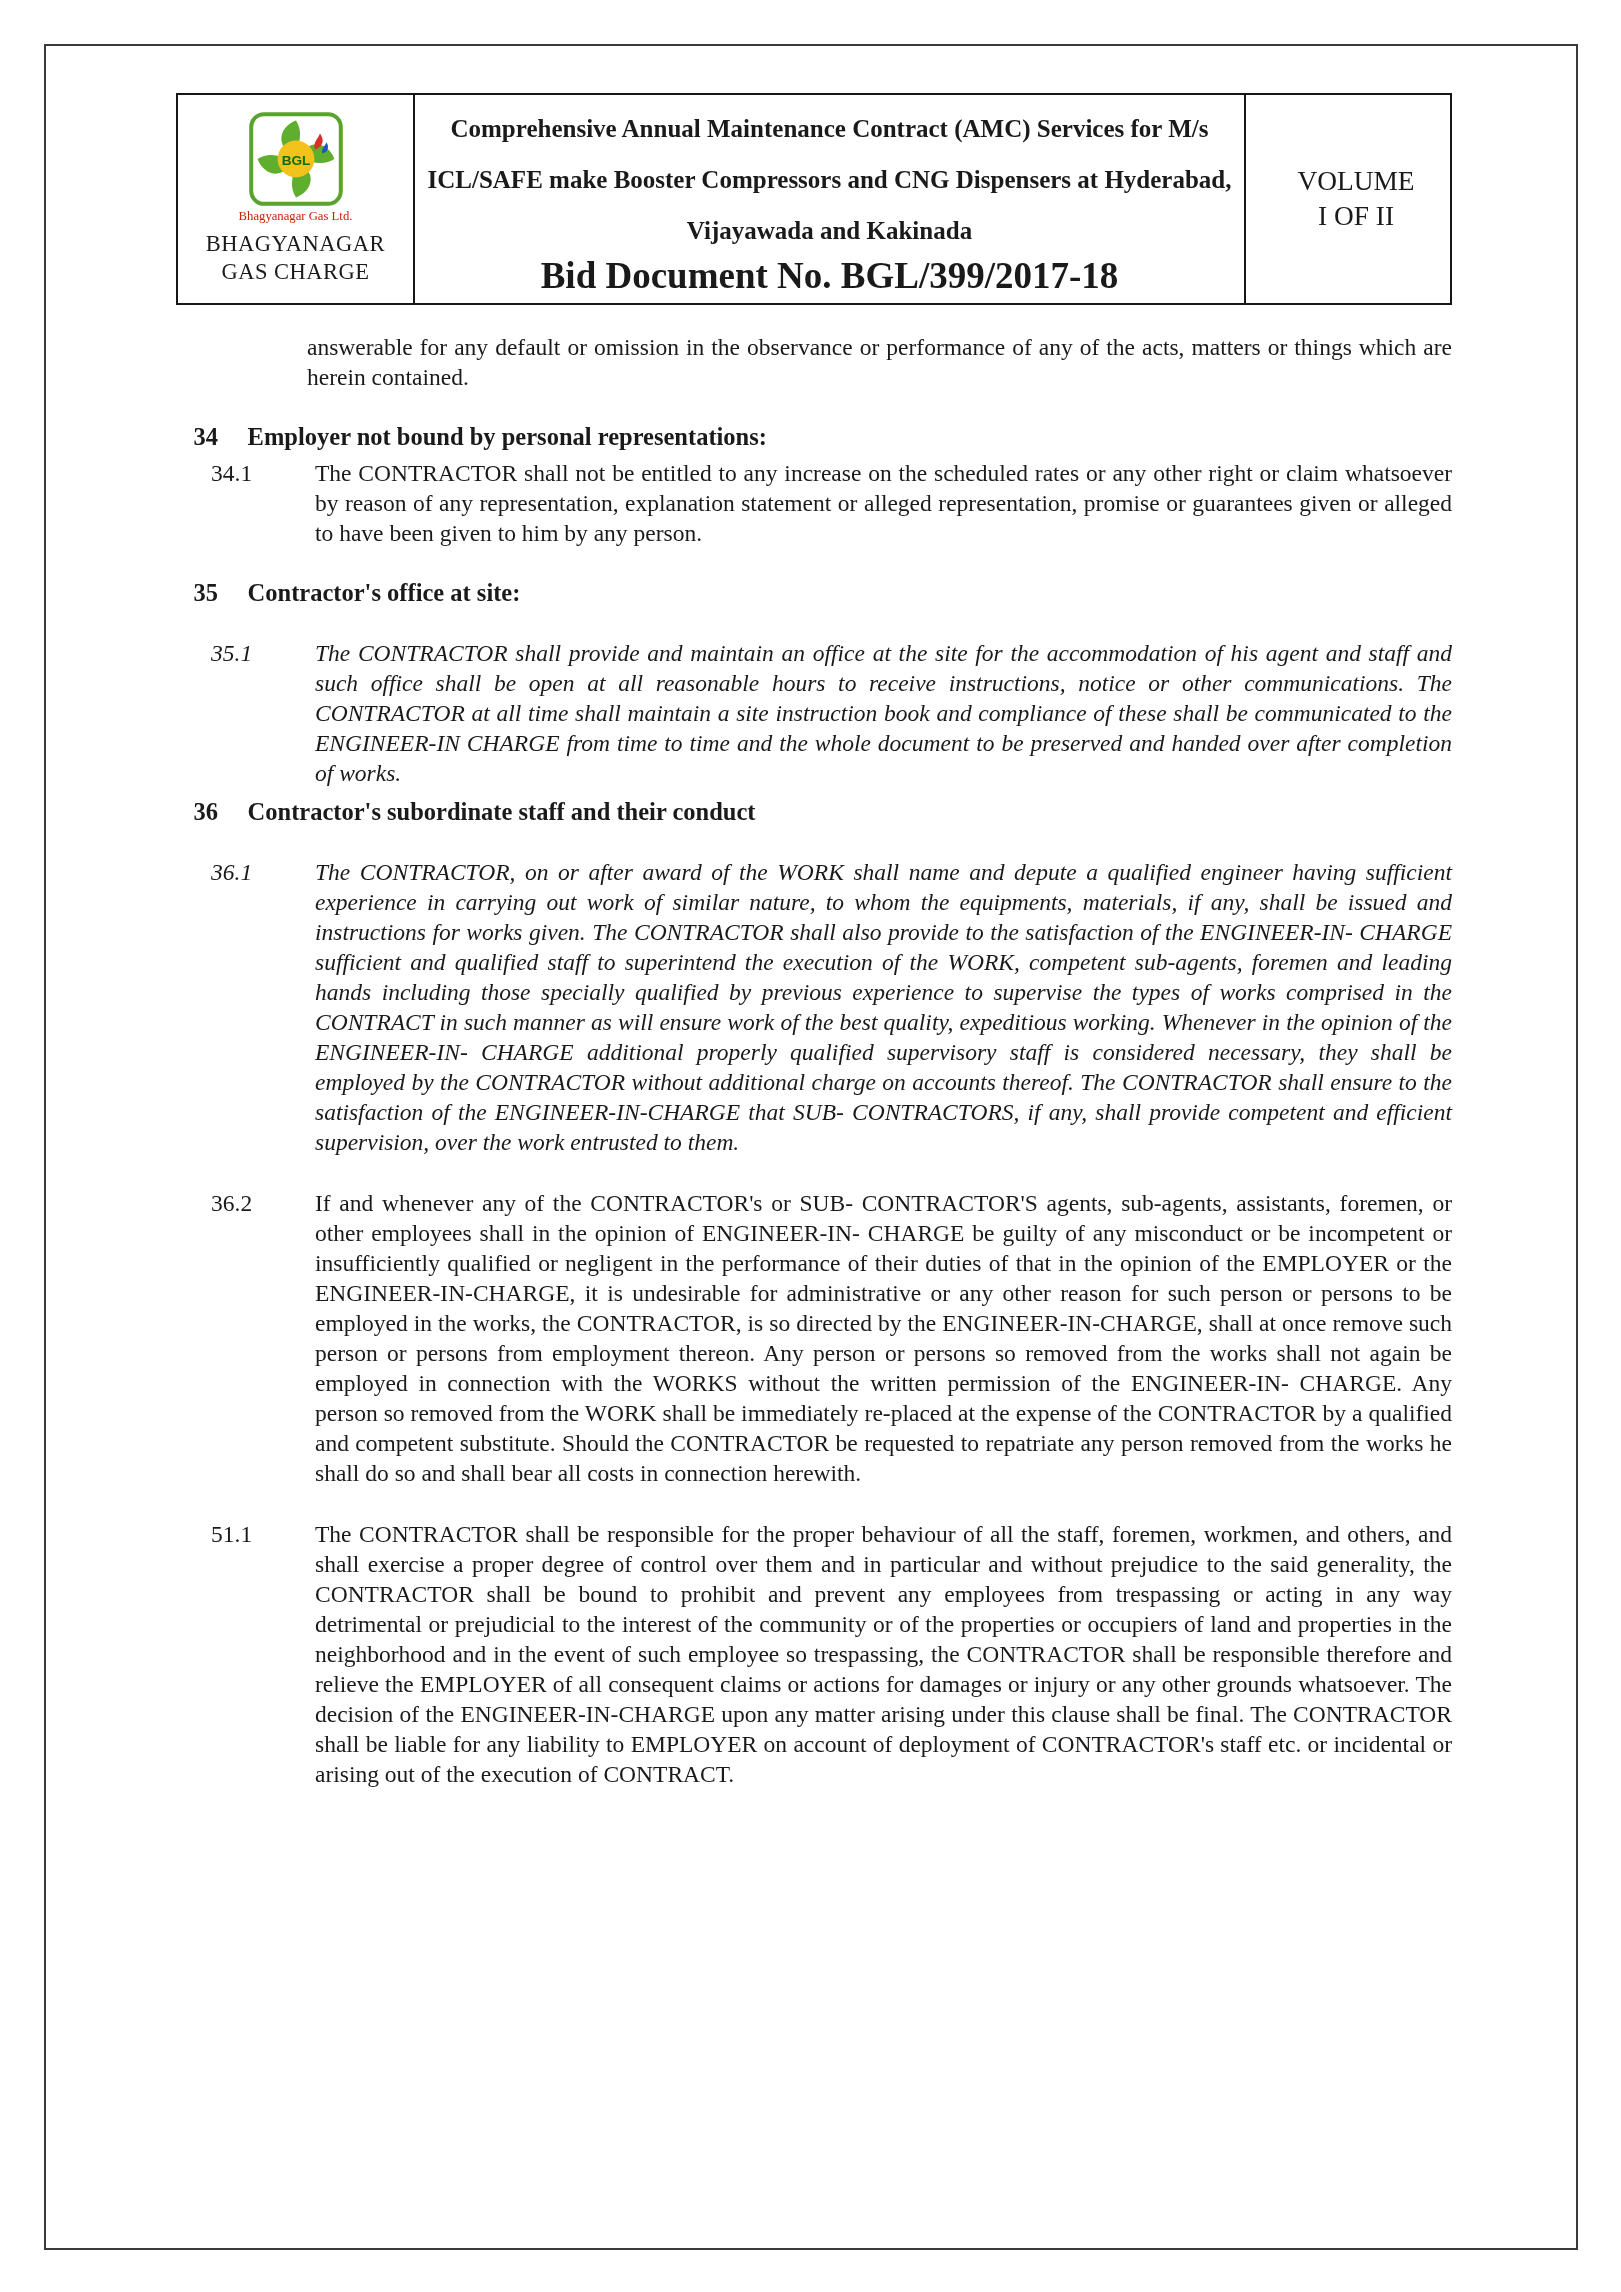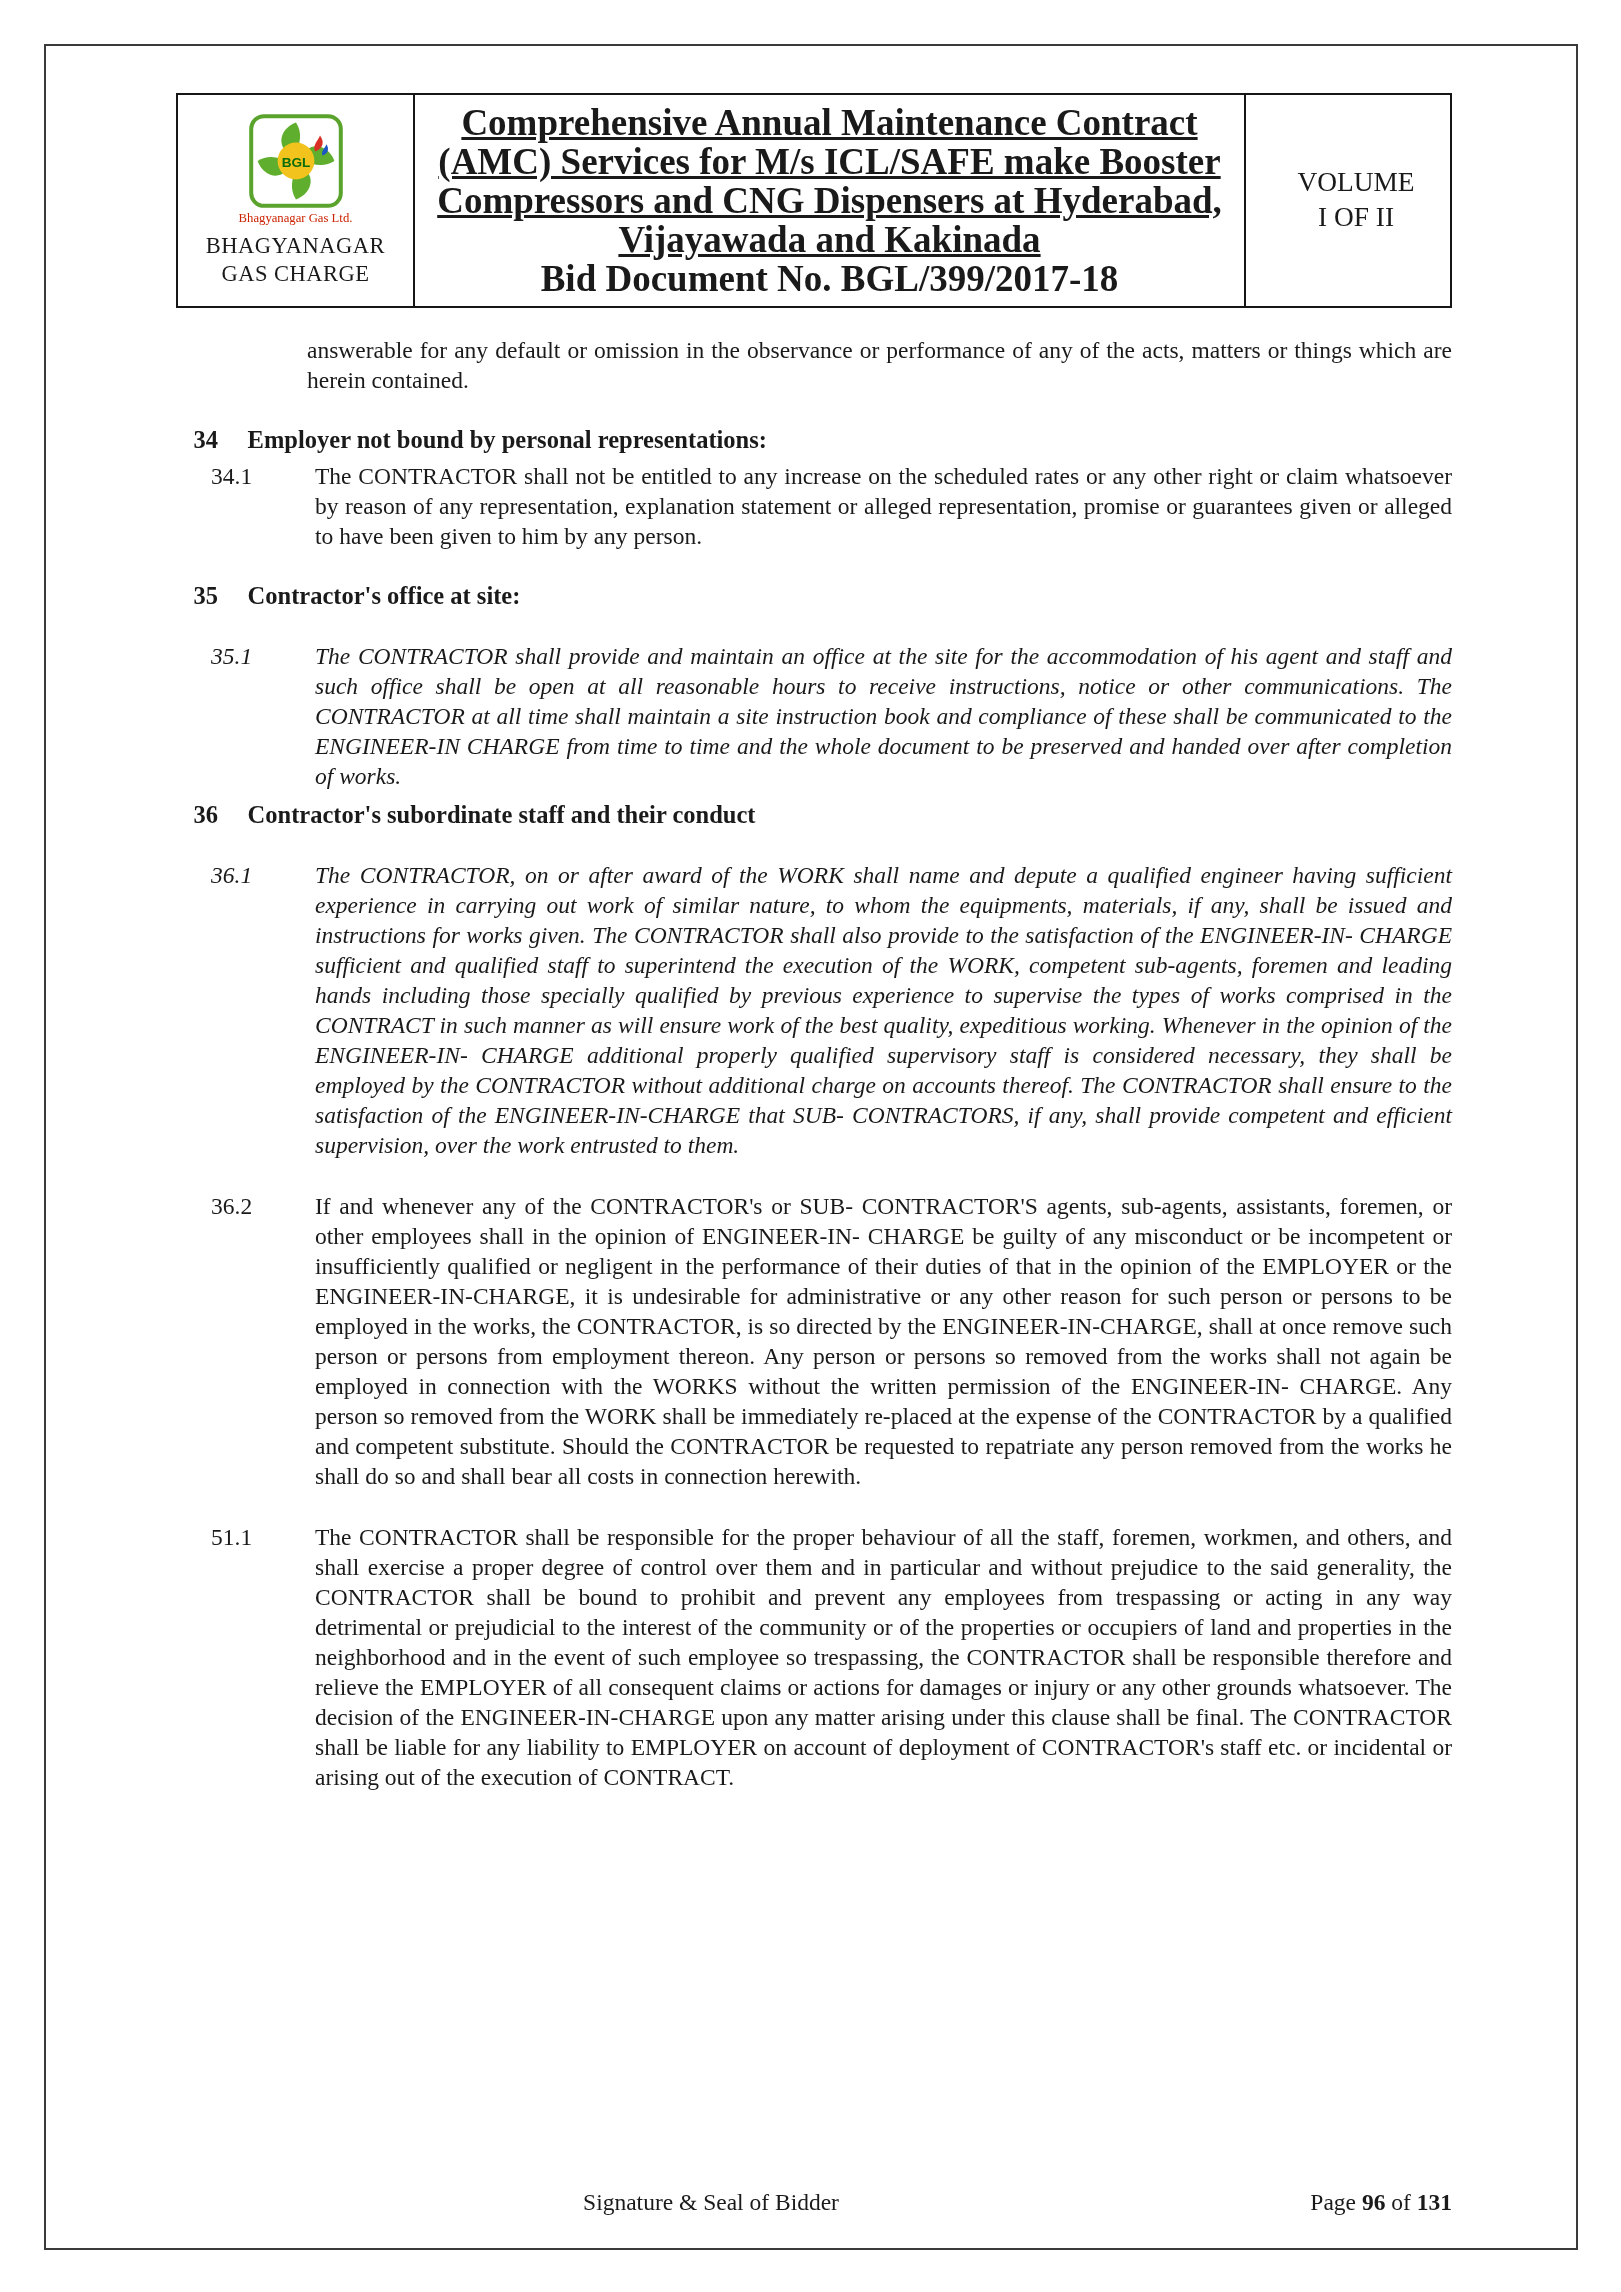--- a/index.html
+++ b/index.html
@@ -24,21 +24,21 @@
     display: grid;
     grid-template-columns: 235px 1fr 206px;
     border: 2px solid #161616;
     min-height: 204px;
   }
   .hdr-cell { border-left: 2px solid #161616; display: flex; flex-direction: column; align-items: center; justify-content: center; text-align: center; padding: 7.8px 11.8px; }
   .hdr-cell:first-child { border-left: none; }
   .logo-img { width: 96px; height: 96px; display: block; }
   .logo-tagline { font-size: 12.7px; color: #cc2200; margin: 2px 0 5.9px; font-family: "Liberation Serif", serif; }
   .company-name { font-size: 22.5px; line-height: 28px; letter-spacing: 0.5px; }
-  .hdr-title { font-weight: bold; font-size: 37px; line-height: 39px; text-decoration: underline; }
+  .hdr-title { font-weight: bold; font-size: 25px; line-height: 51px; }
   .hdr-doc { font-weight: bold; font-size: 37px; line-height: 39px; }
   .volume { font-size: 27.4px; line-height: 35px; margin-left: 16px; }
   
   .body-text { margin-top: 27.4px; font-size: 23.5px; line-height: 30px; }
   .intro { margin-left: 131px; text-align: justify; }
   .sec-heading {
     display: grid; grid-template-columns: 54px 1fr;
     padding-left: 17.6px;
     font-weight: bold; font-size: 24.5px; line-height: 31px;
     margin: 29px 0 5.9px;
@@ -138,25 +138,16 @@
           <p class="clause-text">If and whenever any of the CONTRACTOR's or SUB- CONTRACTOR'S agents, sub-agents, assistants, foremen, or other employees shall in the opinion of ENGINEER-IN- CHARGE be guilty of any misconduct or be incompetent or insufficiently qualified or negligent in the performance of their duties of that in the opinion of the EMPLOYER or the ENGINEER-IN-CHARGE, it is undesirable for administrative or any other reason for such person or persons to be employed in the works, the CONTRACTOR, is so directed by the ENGINEER-IN-CHARGE, shall at once remove such person or persons from employment thereon. Any person or persons so removed from the works shall not again be employed in connection with the WORKS without the written permission of the ENGINEER-IN- CHARGE. Any person so removed from the WORK shall be immediately re-placed at the expense of the CONTRACTOR by a qualified and competent substitute. Should the CONTRACTOR be requested to repatriate any person removed from the works he shall do so and shall bear all costs in connection herewith.</p>
         </div>
         <div class="clause gap-top">
           <span class="clause-num">51.1</span>
           <p class="clause-text">The CONTRACTOR shall be responsible for the proper behaviour of all the staff, foremen, workmen, and others, and shall exercise a proper degree of control over them and in particular and without prejudice to the said generality, the CONTRACTOR shall be bound to prohibit and prevent any employees from trespassing or acting in any way detrimental or prejudicial to the interest of the community or of the properties or occupiers of land and properties in the neighborhood and in the event of such employee so trespassing, the CONTRACTOR shall be responsible therefore and relieve the EMPLOYER of all consequent claims or actions for damages or injury or any other grounds whatsoever. The decision of the ENGINEER-IN-CHARGE upon any matter arising under this clause shall be final. The CONTRACTOR shall be liable for any liability to EMPLOYER on account of deployment of CONTRACTOR's staff etc. or incidental or arising out of the execution of CONTRACT.</p>
         </div>
       </div>
 
     </div>
 
-    <div class="footer">
-      <span class="sig">Signature &amp; Seal of Bidder</span>
-      <span class="pageno">
-        <span>Page</span>
-        <b>96</b>
-        <span>of</span>
-        <b>131</b>
-      </span>
-    </div>
 
   </div>
 </div>
 
 
 </body></html>

